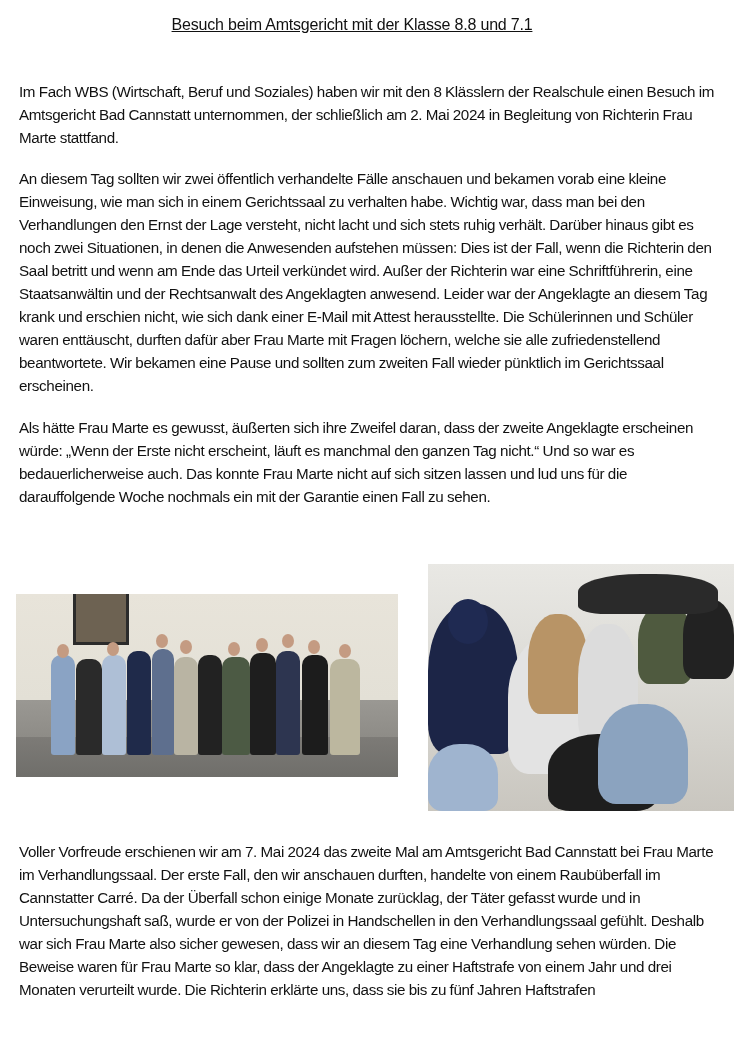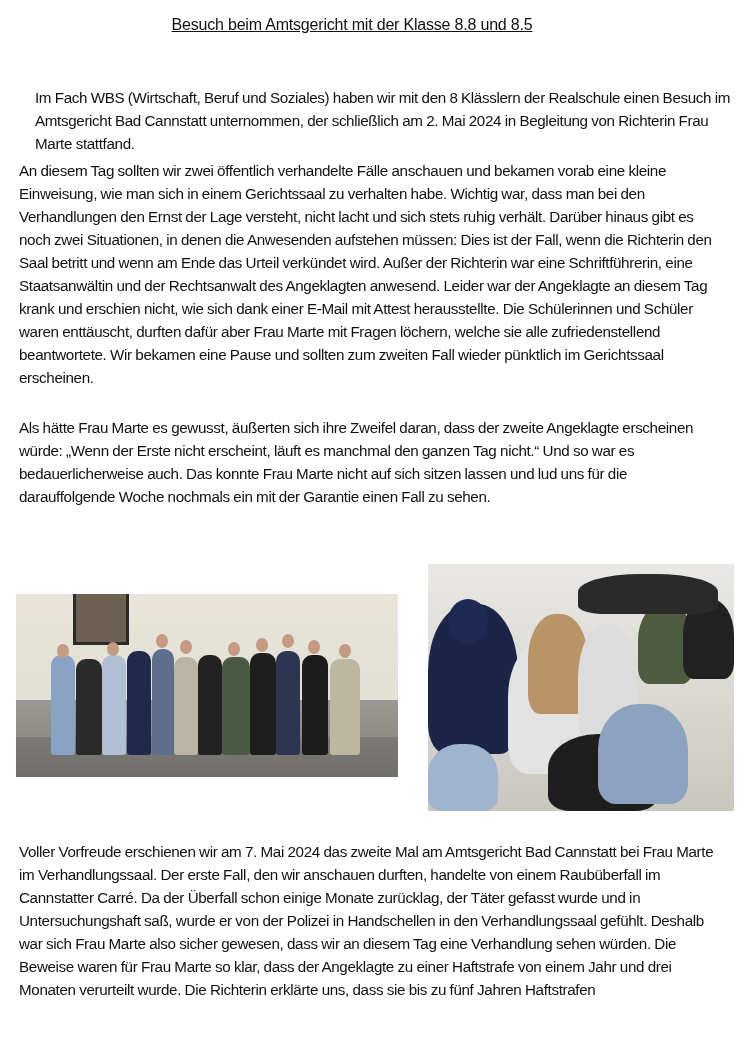--- a/index.html
+++ b/index.html
@@ -2,40 +2,40 @@
 <html><head>
 <meta charset="utf-8">
 <style>
   html, body { margin:0; padding:0; background:#ffffff; }
   body { width:750px; height:1060px; position:relative; overflow:hidden;
          font-family:"Liberation Sans", "DejaVu Sans", sans-serif; color:#111; }
   .title { position:absolute; left:0; top:16px; width:704px; text-align:center;
            font-size:16px; text-decoration:underline; letter-spacing:-0.2px; }
   .para { position:absolute; left:19px; width:700px; margin:0;
           font-size:15.2px; line-height:23px; letter-spacing:-0.35px; word-spacing:-0.3px; }
-  .p1 { top:86px;margin-left:16px; }
-  .p2 { top:159px; }
+  .p1 { top:80px; }
+  .p2 { top:167px; }
   .p3 { top:416px; }
   .p4 { top:840px; }
   .photo { position:absolute; overflow:hidden; }
   .photo-group { left:16px; top:594px; width:382px; height:183px;
     background:linear-gradient(180deg,#e8e4da 0%,#e3e0d6 58%,#9a9893 58%,#8e8c87 78%,#7d7b77 78%,#6f6e6a 100%); }
   .photo-group .window { position:absolute; left:57px; top:0; width:50px; height:48px;
     background:#6d6252; border:3px solid #2b2b2b; border-top:none; }
   .photo-group .person { position:absolute; bottom:22px; border-radius:10px 10px 3px 3px; }
   .photo-group .head { position:absolute; width:12px; height:14px; border-radius:50%; background:#c49b82; }
   .photo-court { left:428px; top:564px; width:306px; height:247px;
     background:linear-gradient(180deg,#e9e8e4 0%,#dcdbd6 45%,#c9c6bf 100%); }
   .photo-court .blob { position:absolute; border-radius:45% 45% 20% 20%; }
 </style>
 </head>
 <body>
 
 <div>
-  <div class="title">Besuch beim Amtsgericht mit der Klasse 8.8 und 8.5</div>
+  <div class="title">Besuch beim Amtsgericht mit der Klasse 8.8 und 7.1</div>
 
   <p class="para p1">Im Fach WBS (Wirtschaft, Beruf und Soziales) haben wir mit den 8 Klässlern der Realschule einen Besuch im Amtsgericht Bad Cannstatt unternommen, der schließlich am 2. Mai 2024 in Begleitung von Richterin Frau Marte stattfand.</p>
   <p class="para p2">An diesem Tag sollten wir zwei öffentlich verhandelte Fälle anschauen und bekamen vorab eine kleine Einweisung, wie man sich in einem Gerichtssaal zu verhalten habe. Wichtig war, dass man bei den Verhandlungen den Ernst der Lage versteht, nicht lacht und sich stets ruhig verhält. Darüber hinaus gibt es noch zwei Situationen, in denen die Anwesenden aufstehen müssen: Dies ist der Fall, wenn die Richterin den Saal betritt und wenn am Ende das Urteil verkündet wird. Außer der Richterin war eine Schriftführerin, eine Staatsanwältin und der Rechtsanwalt des Angeklagten anwesend. Leider war der Angeklagte an diesem Tag krank und erschien nicht, wie sich dank einer E-Mail mit Attest herausstellte. Die Schülerinnen und Schüler waren enttäuscht, durften dafür aber Frau Marte mit Fragen löchern, welche sie alle zufriedenstellend beantwortete. Wir bekamen eine Pause und sollten zum zweiten Fall wieder pünktlich im Gerichtssaal erscheinen.</p>
   <p class="para p3">Als hätte Frau Marte es gewusst, äußerten sich ihre Zweifel daran, dass der zweite Angeklagte erscheinen würde: „Wenn der Erste nicht erscheint, läuft es manchmal den ganzen Tag nicht.“ Und so war es bedauerlicherweise auch. Das konnte Frau Marte nicht auf sich sitzen lassen und lud uns für die darauffolgende Woche nochmals ein mit der Garantie einen Fall zu sehen.</p>
 
   <div class="photo photo-group" title="Gruppenfoto der Klasse vor dem Amtsgericht">
     <div class="window"></div>
     <div class="person" style="left:35px;width:24px;height:100px;background:#8aa3c4;"></div>
     <div class="person" style="left:60px;width:26px;height:96px;background:#2a2a2a;"></div>
     <div class="person" style="left:86px;width:24px;height:100px;background:#aebfd6;"></div>

